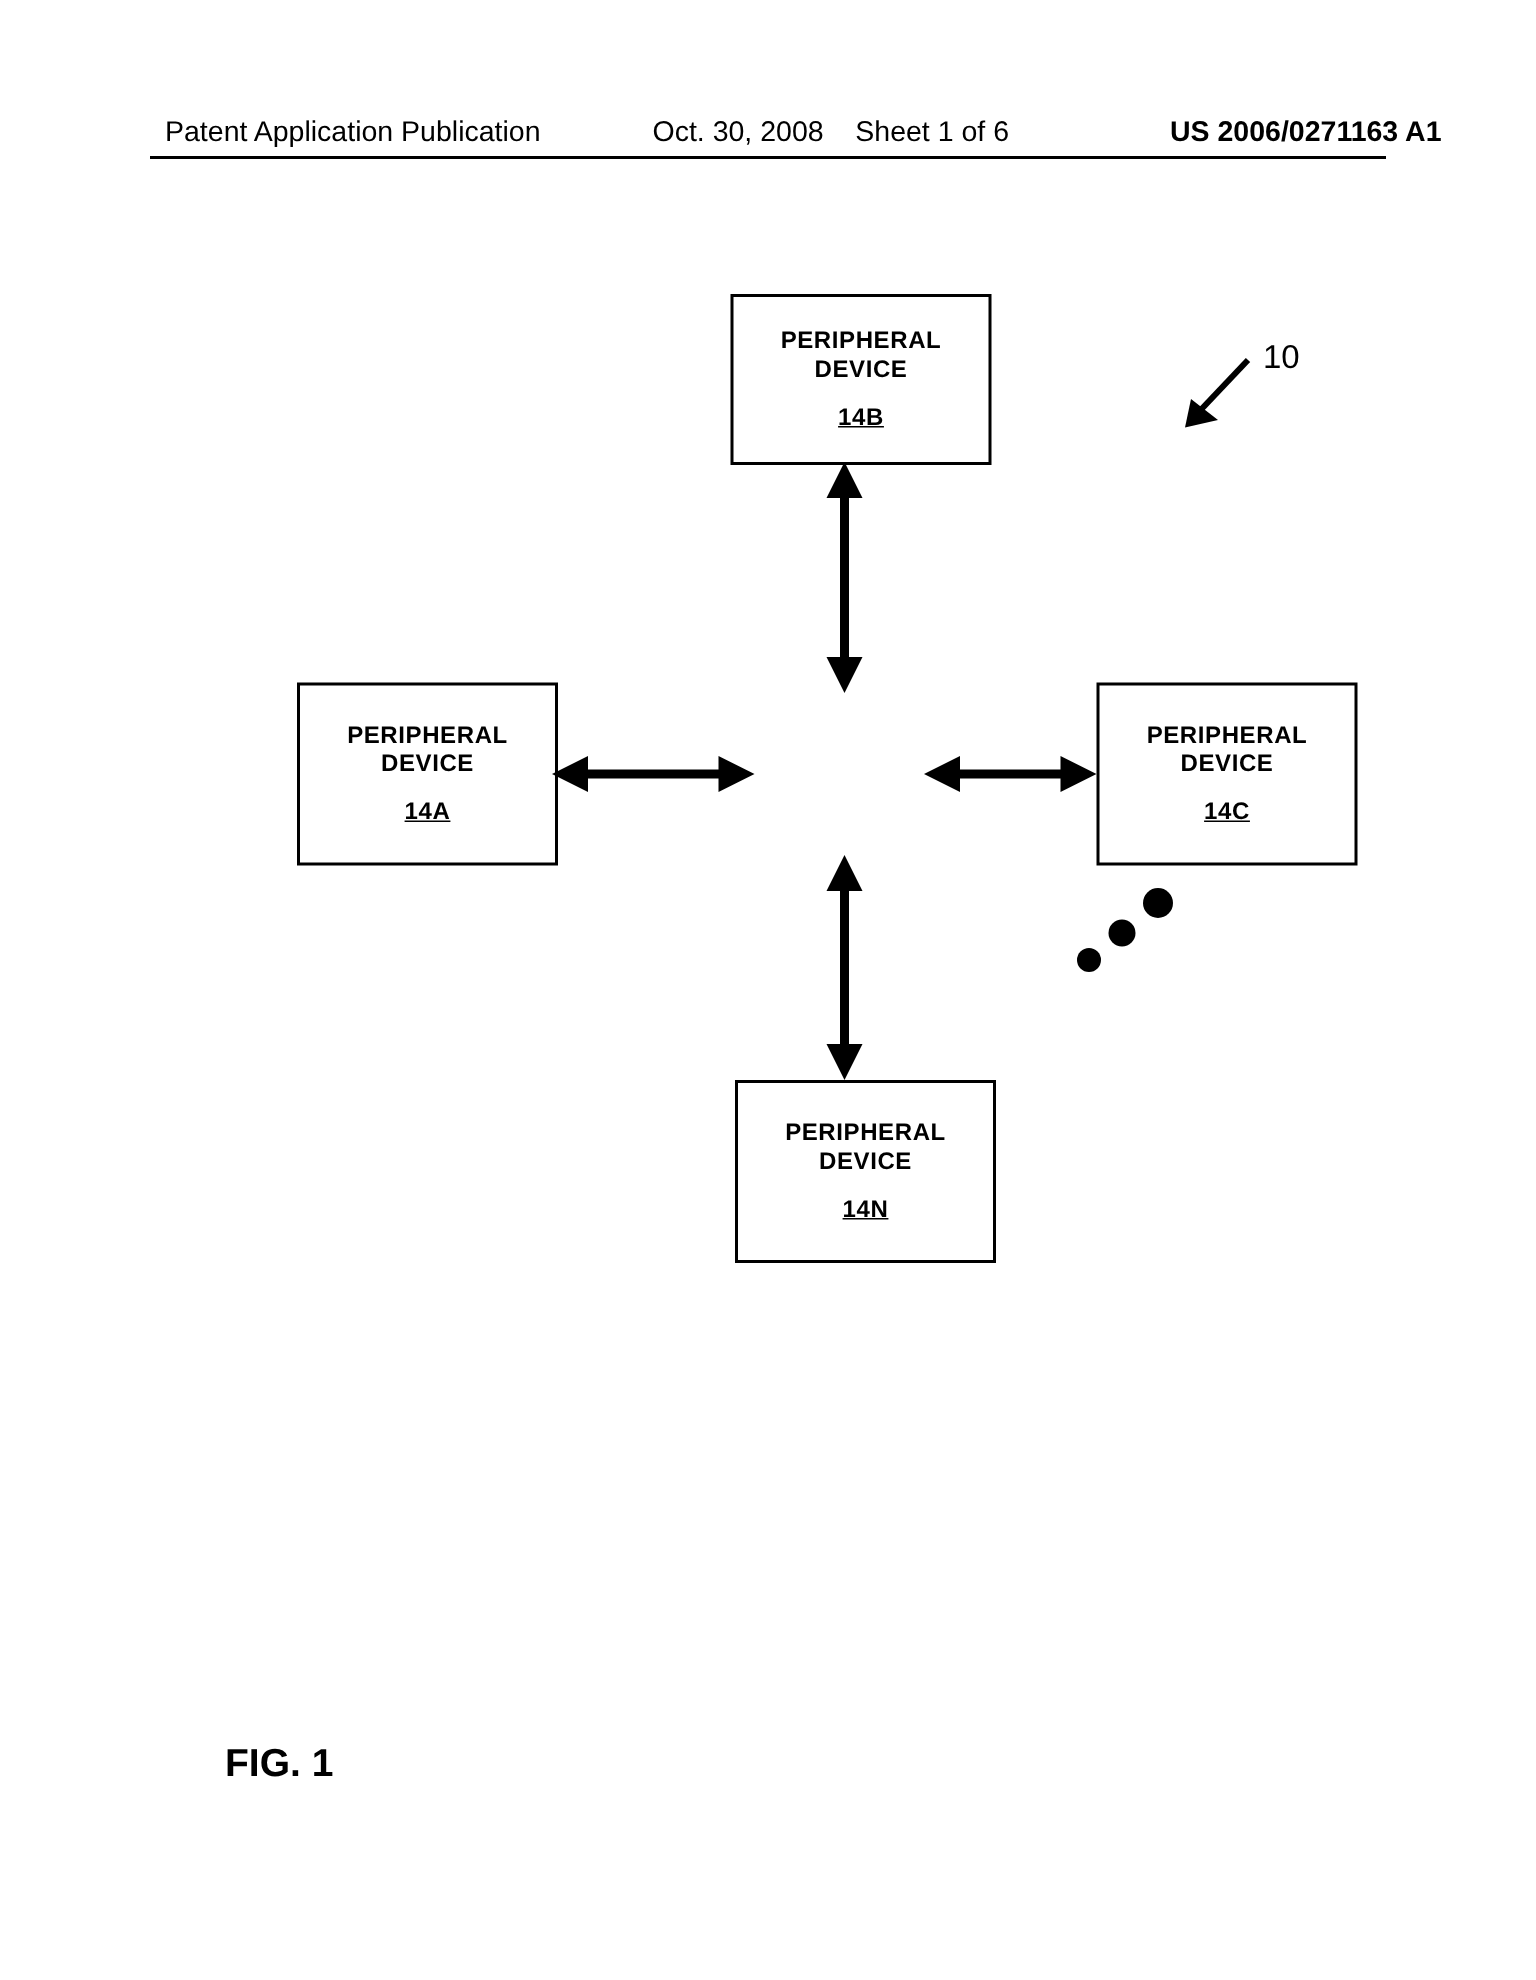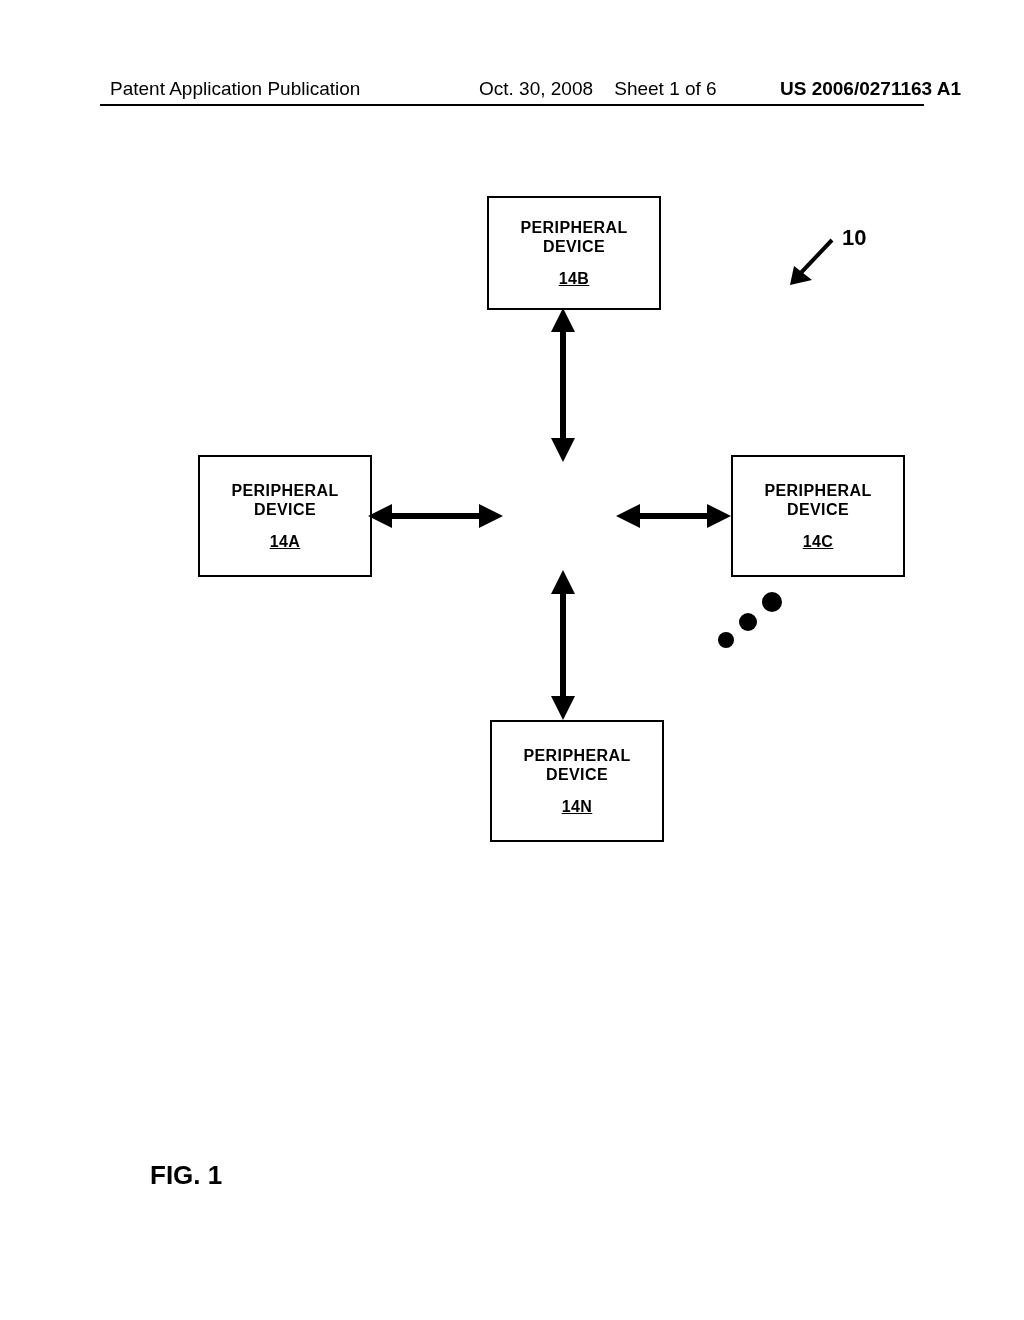--- a/index.html
+++ b/index.html
@@ -24,21 +24,20 @@
     font-size: 19px;
   }
   .header .left {
     position: absolute;
     left: 110px;
     font-weight: normal;
   }
   .header .center {
     position: absolute;
     left: 435px;
-    margin-left: 44px;
   }
   .header .right {
     position: absolute;
     left: 780px;
     font-weight: bold;
   }
   .header-rule {
     position: absolute;
     top: 104px;
     left: 100px;
@@ -61,21 +60,21 @@
     letter-spacing: 0.4px;
   }
   .box .ref {
     text-decoration: underline;
     margin-top: 12px;
   }
 
   .ref-label {
     position: absolute;
     font-size: 22px;
-    font-weight: 700;
+    font-weight: 400;
   }
 
   .fig-label {
     position: absolute;
     font-size: 26px;
     font-weight: 900;
     text-align: center;
   }
 
   svg.overlay {

